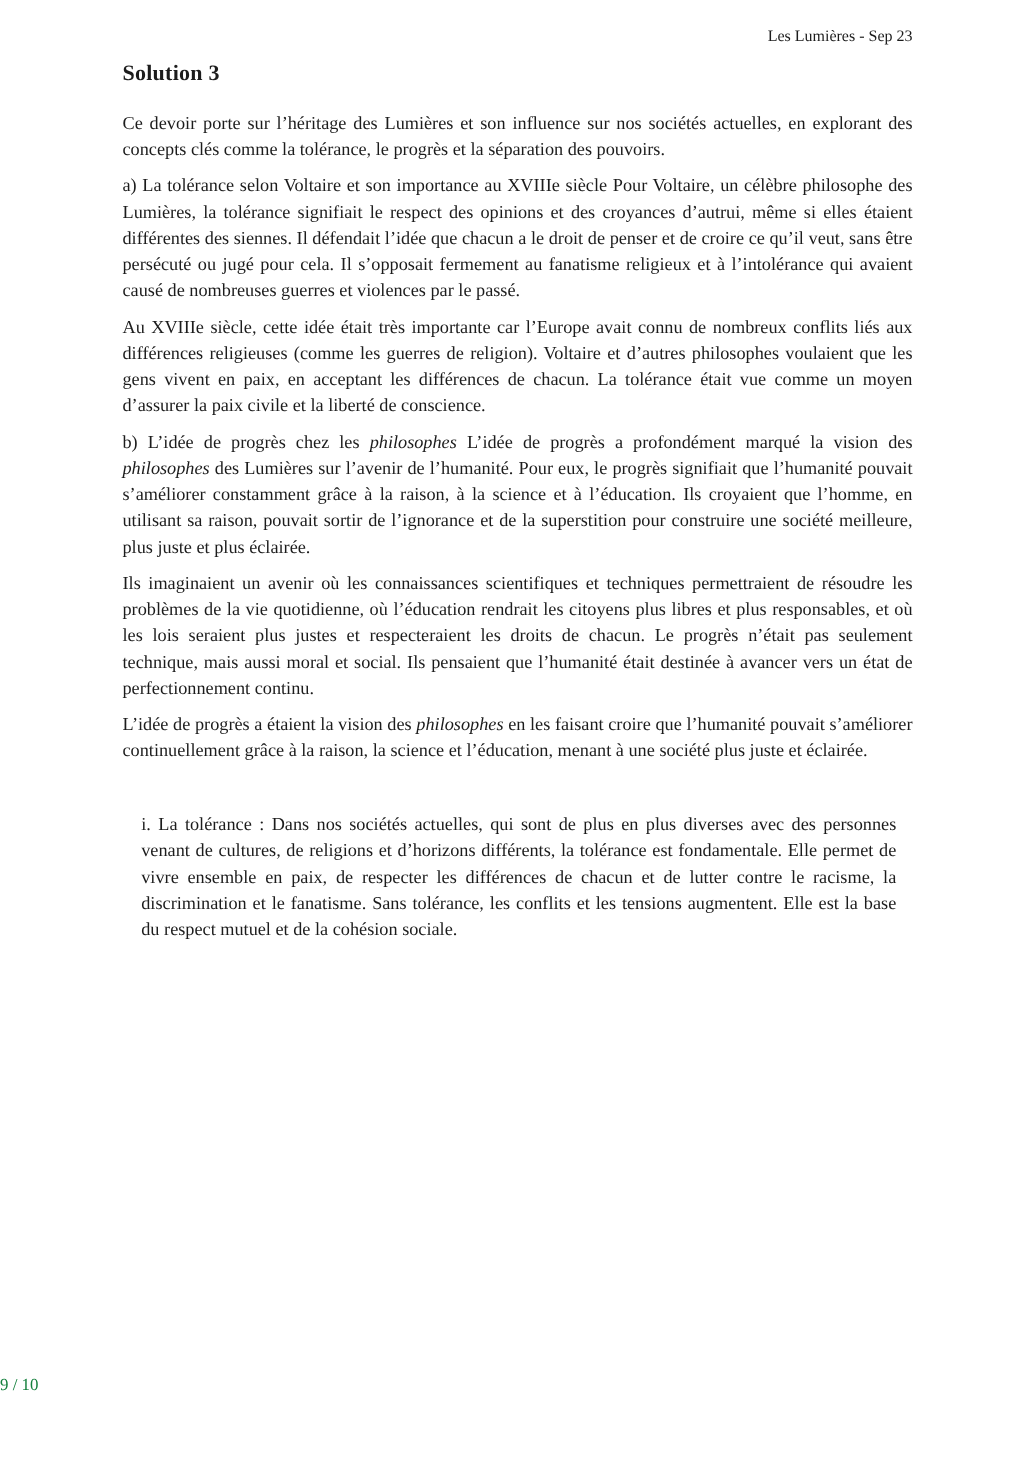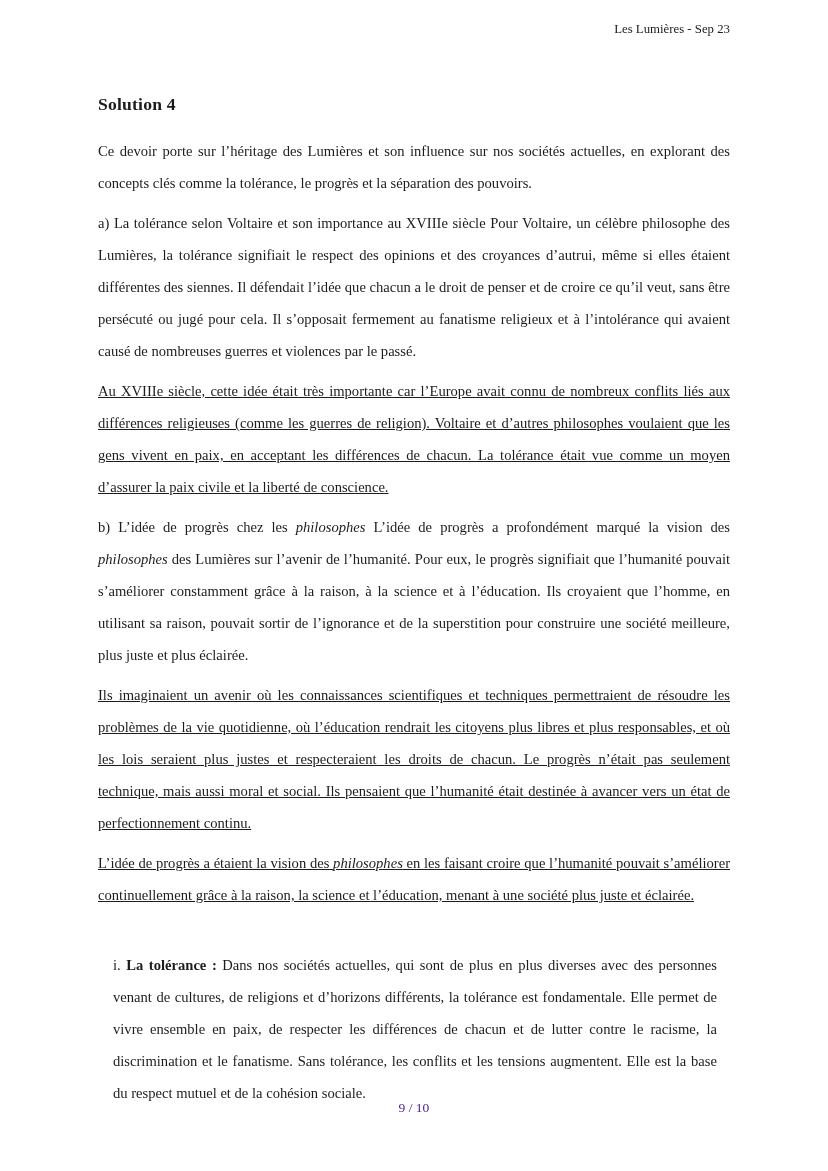--- a/index.html
+++ b/index.html
@@ -9,71 +9,70 @@
     height: 1171px;
     background: #ffffff;
     font-family: "Liberation Serif", "DejaVu Serif", serif;
     color: #1c1c1c;
   }
   .page {
     position: relative;
     width: 828px;
     height: 1171px;
     background: #ffffff;
-    padding: 94px 98px 0 98px;
+    padding: 48px 98px 0 98px;
     overflow: hidden;
   }
   .running-header {
     position: absolute;
     top: 22px;
     right: 98px;
     font-size: 12.8px;
     color: #1c1c1c;
   }
   .title {
     font-size: 17.6px;
     font-weight: bold;
     margin: 0 0 20px 0;
     letter-spacing: 0.2px;
   }
   .para {
     font-size: 14.6px;
-    line-height: 32px;
+    line-height: 21px;
     text-align: justify;
     margin: 0 0 8px 0;
     hyphens: auto;
     -webkit-hyphens: auto;
   }
   .para em { font-style: italic; }
-  .para strong { font-weight: bold; }
-  .gap-md { margin-top: 5px; text-decoration: underline; }
+  .para strong { font-weight: normal; }
+  .gap-md { margin-top: 5px; }
   .gap-lg { margin-top: 38px; }
   .indent { margin-left: 15px; margin-right: 13px; }
   .footer {
     position: absolute;
     left: 0;
     right: 0;
     bottom: 55px;
-    text-align: center;
     font-size: 13.5px;
-    color: #4c1d95;
+    color: #15803d;
   }
 </style>
 </head>
 <body>
 
 <div class="page">
 
   <div class="running-header">
     <span>Les Lumières - Sep 23</span>
   </div>
 
   <main>
 
-    <h1 class="title">Solution 4</h1>
+    <h1 class="title">Solution 3</h1>
 
     <p class="para">Ce devoir porte sur l’héritage des Lumières et son influence sur nos sociétés actuelles, en explorant des concepts clés comme la tolérance, le progrès et la séparation des pouvoirs.</p>
 
     <p class="para">a) La tolérance selon Voltaire et son importance au XVIIIe siècle Pour Voltaire, un célèbre philosophe des Lumières, la tolérance signifiait le respect des opinions et des croyances d’autrui, même si elles étaient différentes des siennes. Il défendait l’idée que chacun a le droit de penser et de croire ce qu’il veut, sans être persécuté ou jugé pour cela. Il s’opposait fermement au fanatisme religieux et à l’intolérance qui avaient causé de nombreuses guerres et violences par le passé.</p>
 
     <p class="para gap-md">Au XVIIIe siècle, cette idée était très importante car l’Europe avait connu de nombreux conflits liés aux différences religieuses (comme les guerres de religion). Voltaire et d’autres philosophes voulaient que les gens vivent en paix, en acceptant les différences de chacun. La tolérance était vue comme un moyen d’assurer la paix civile et la liberté de conscience.</p>
 
 
     <p class="para"><span>b) L’idée de progrès chez les </span><em>philosophes</em><span> L’idée de progrès a profondément marqué la vision des </span><em>philosophes</em><span> des Lumières sur l’avenir de l’humanité. Pour eux, le progrès signifiait que l’humanité pouvait s’améliorer constamment grâce à la raison, à la science et à l’éducation. Ils croyaient que l’homme, en utilisant sa raison, pouvait sortir de l’ignorance et de la superstition pour construire une société meilleure, plus juste et plus éclairée.</span></p>
 

